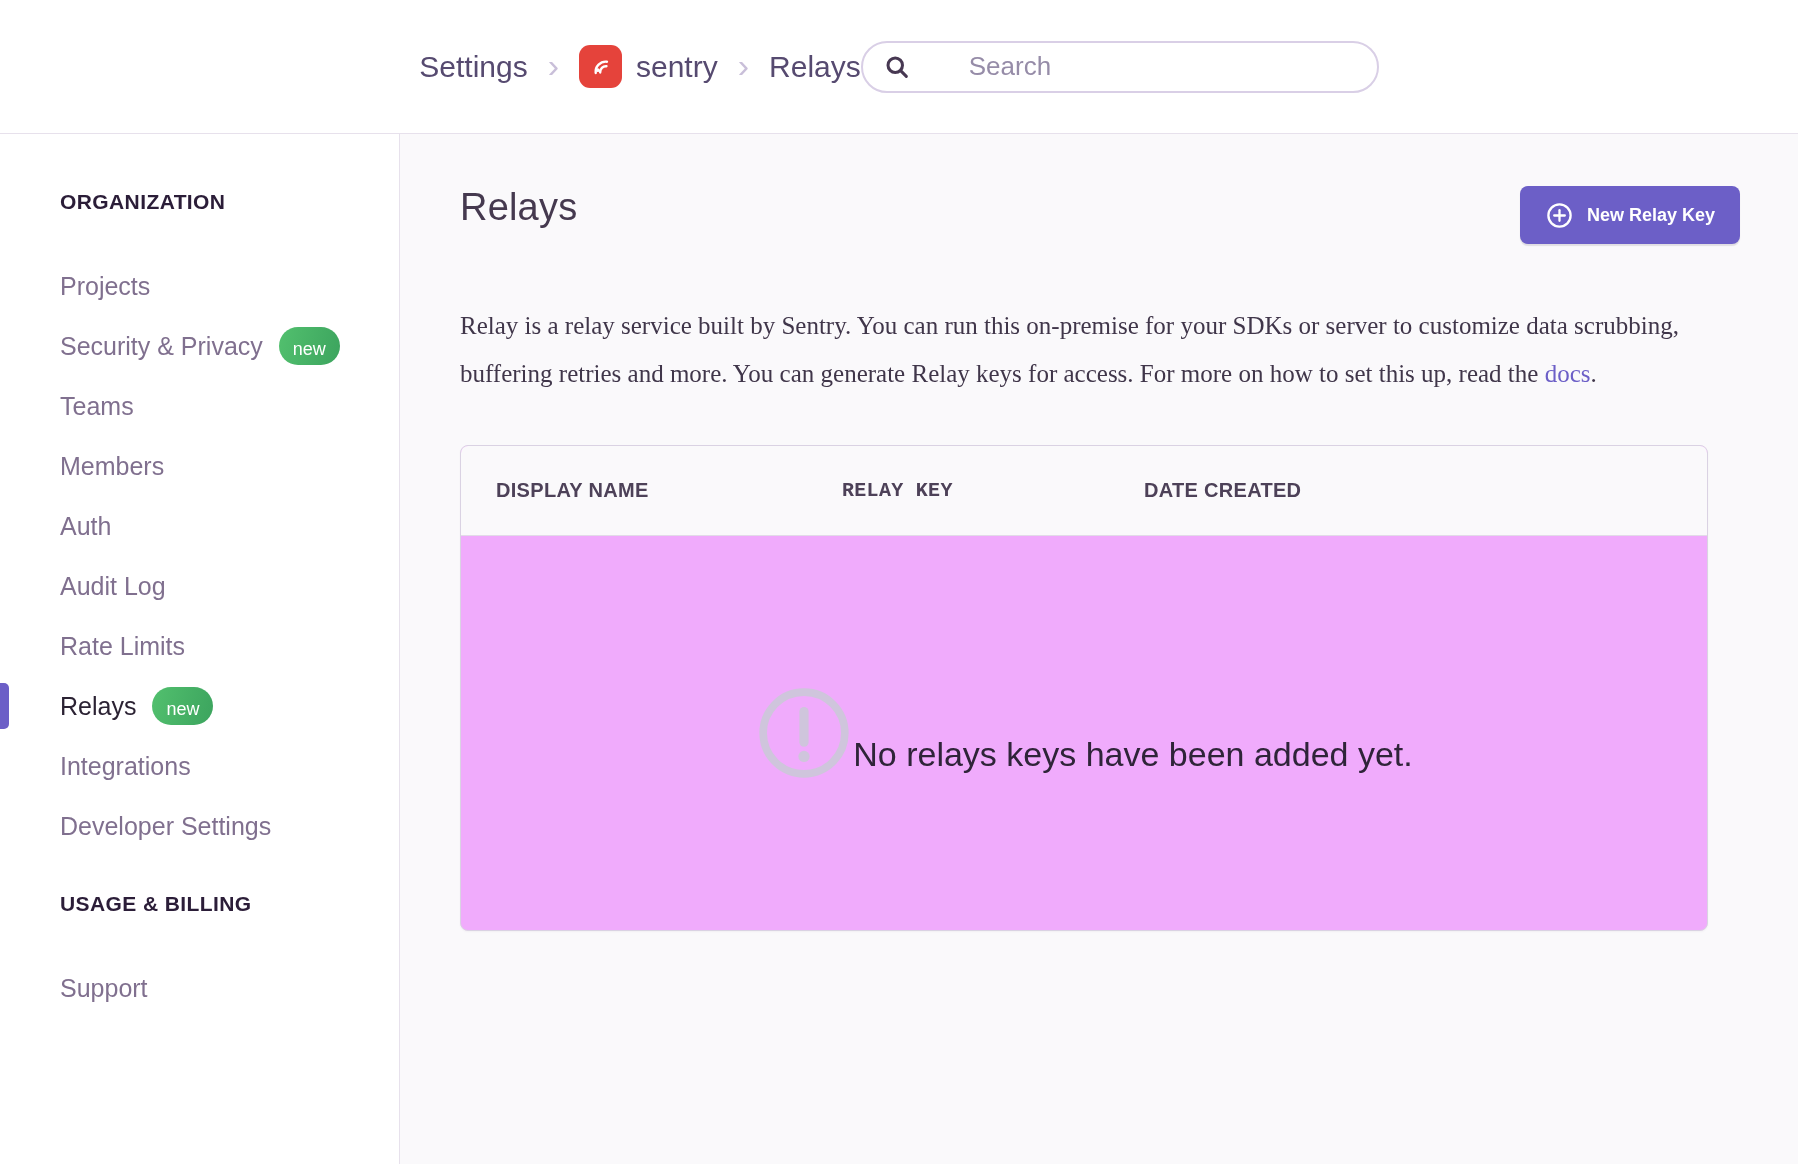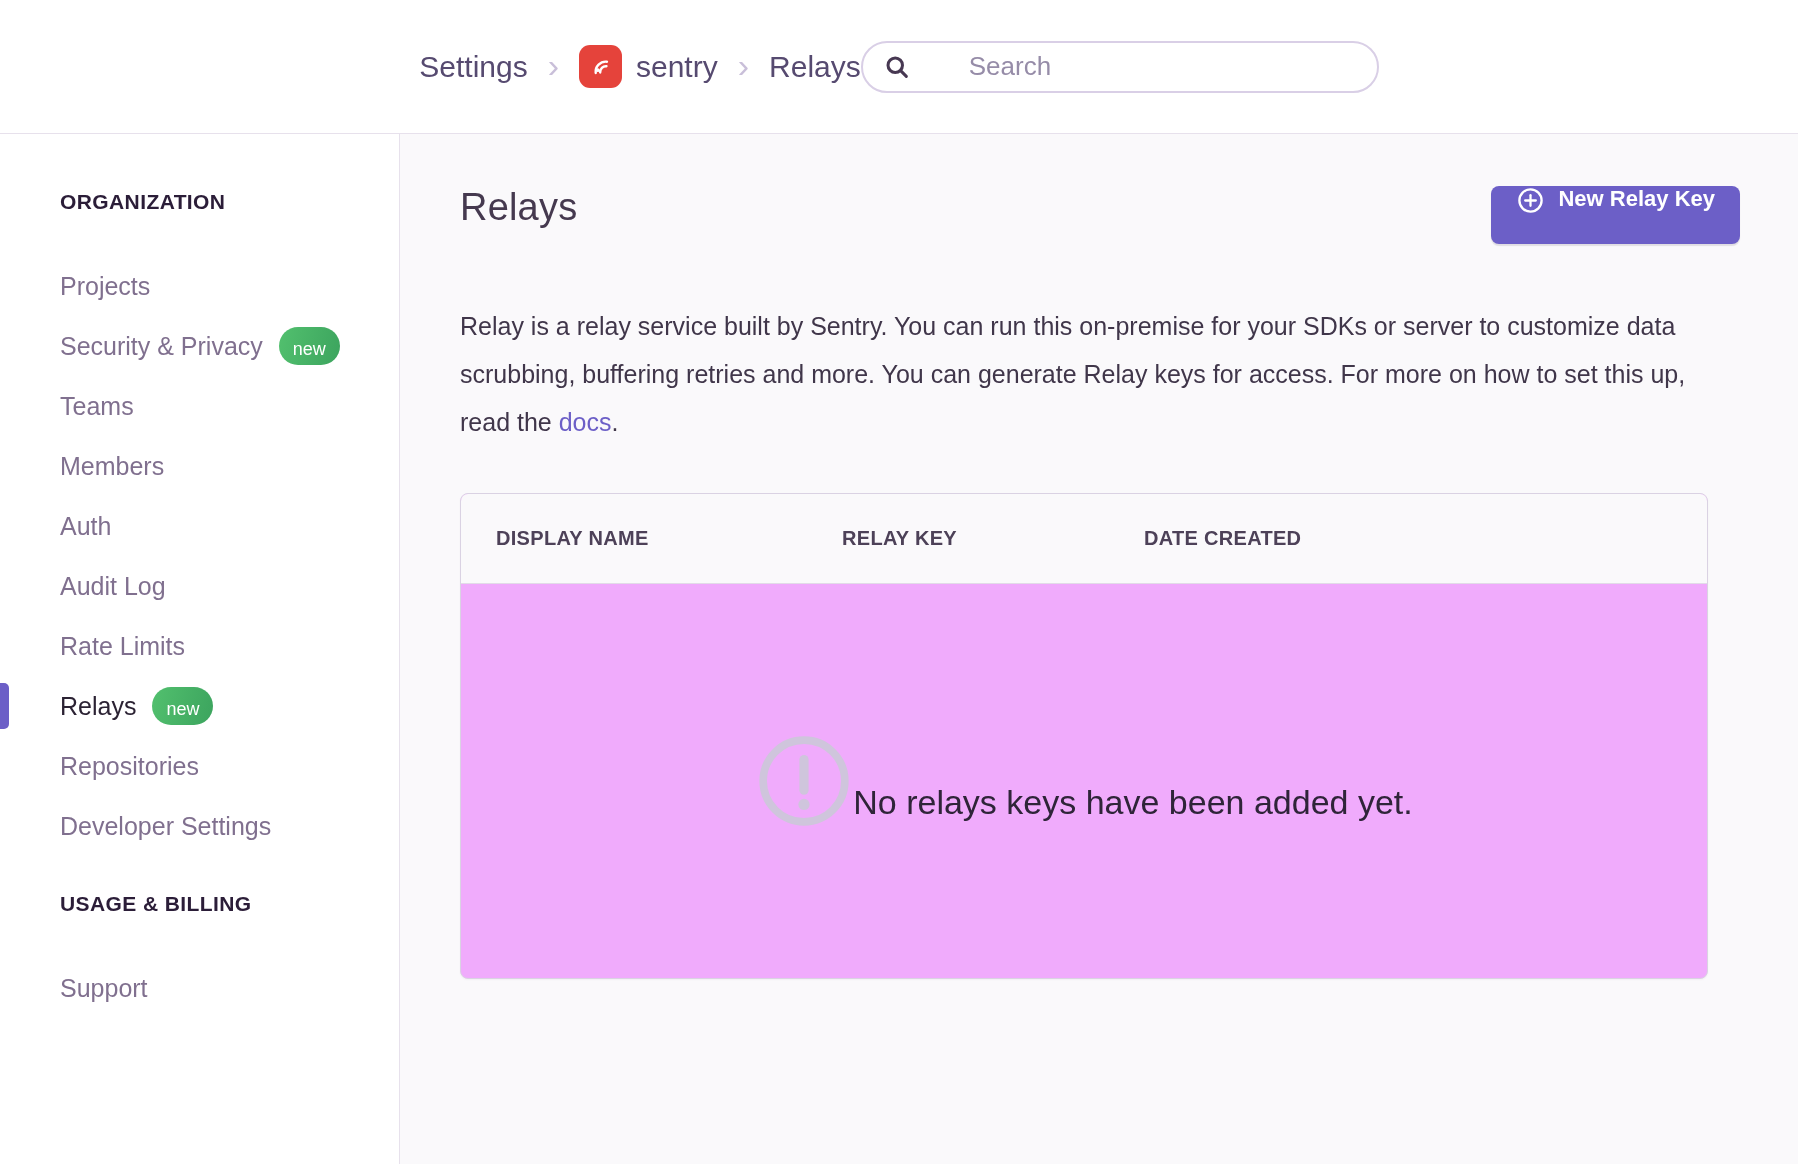--- a/index.html
+++ b/index.html
@@ -64,45 +64,46 @@
     color: #ffffff; font-size: 18px; font-weight: 500;
     padding: 12px 14px 5px; border-radius: 20px; line-height: 1.2;
   }
 
   
   .main { flex: 1; background: #FAF9FB; padding: 52px 58px 0 60px; }
   .title-row { display: flex; align-items: flex-start; justify-content: space-between; }
   .page-title { font-size: 38px; font-weight: 500; color: #45394F; letter-spacing: 0.2px; }
   .primary-btn {
     height: 58px; background: #6C5FC7; color: #ffffff; border: none;
-    border-radius: 8px; font-size: 22px; font-weight: 600;
-    display: flex; gap: 13px; padding: 0 25px;
+    border-radius: 8px; font-size: 18px; font-weight: 600;
+    display: flex; align-items: center; gap: 13px; padding: 0 25px;
     cursor: pointer; font-family: inherit;
     box-shadow: 0 2px 1px rgba(43,29,56,0.12);
   }
   .description {
     margin-top: 58px; font-size: 25px; line-height: 48px; color: #40364A;
     max-width: 1245px;
+    font-family: Liberation Serif, serif;
   }
   .docs-link { color: #6C5FC7; text-decoration: none; cursor: pointer; }
 
   
   .panel {
     margin-top: 47px; width: 1248px; background: #f0abfc;
     border: 1px solid #DAD2E3; border-radius: 8px; overflow: hidden;
     box-shadow: 0 1px 2px rgba(43,29,56,0.04);
   }
   .panel-header {
     height: 90px; background: #FAF9FB; border-bottom: 1px solid #E2DBE8;
     display: flex; align-items: center; padding-left: 35px;
     font-size: 20px; font-weight: 700; color: #4D4158;
     text-transform: uppercase; letter-spacing: 0.3px;
   }
   .col-display-name { width: 346px; }
-  .col-relay-key { width: 302px; }
+  .col-relay-key { width: 302px; font-family: Liberation Mono, monospace; }
   .col-date-created { flex: 1; }
   .panel-body {
     height: 394px; display: flex; flex-direction: row;
     align-items: center; justify-content: center;
   }
   .empty-message { margin-top: 42px; font-size: 34px; color: #2F2439; }
 </style>
 </head>
 <body>
 
@@ -163,21 +164,21 @@
       </a>
       <a class="nav-item">
         <span>Rate Limits</span>
       </a>
       <a class="nav-item active">
         <span class="active-bar"></span>
         <span>Relays</span>
         <span class="badge-new">new</span>
       </a>
       <a class="nav-item">
-        <span>Repositories</span>
+        <span>Integrations</span>
       </a>
       <a class="nav-item">
         <span>Developer Settings</span>
       </a>
     </div>
 
     <div class="nav-heading second">USAGE &amp; BILLING</div>
     <div class="nav-list">
       <a class="nav-item">
         <span>Support</span>

